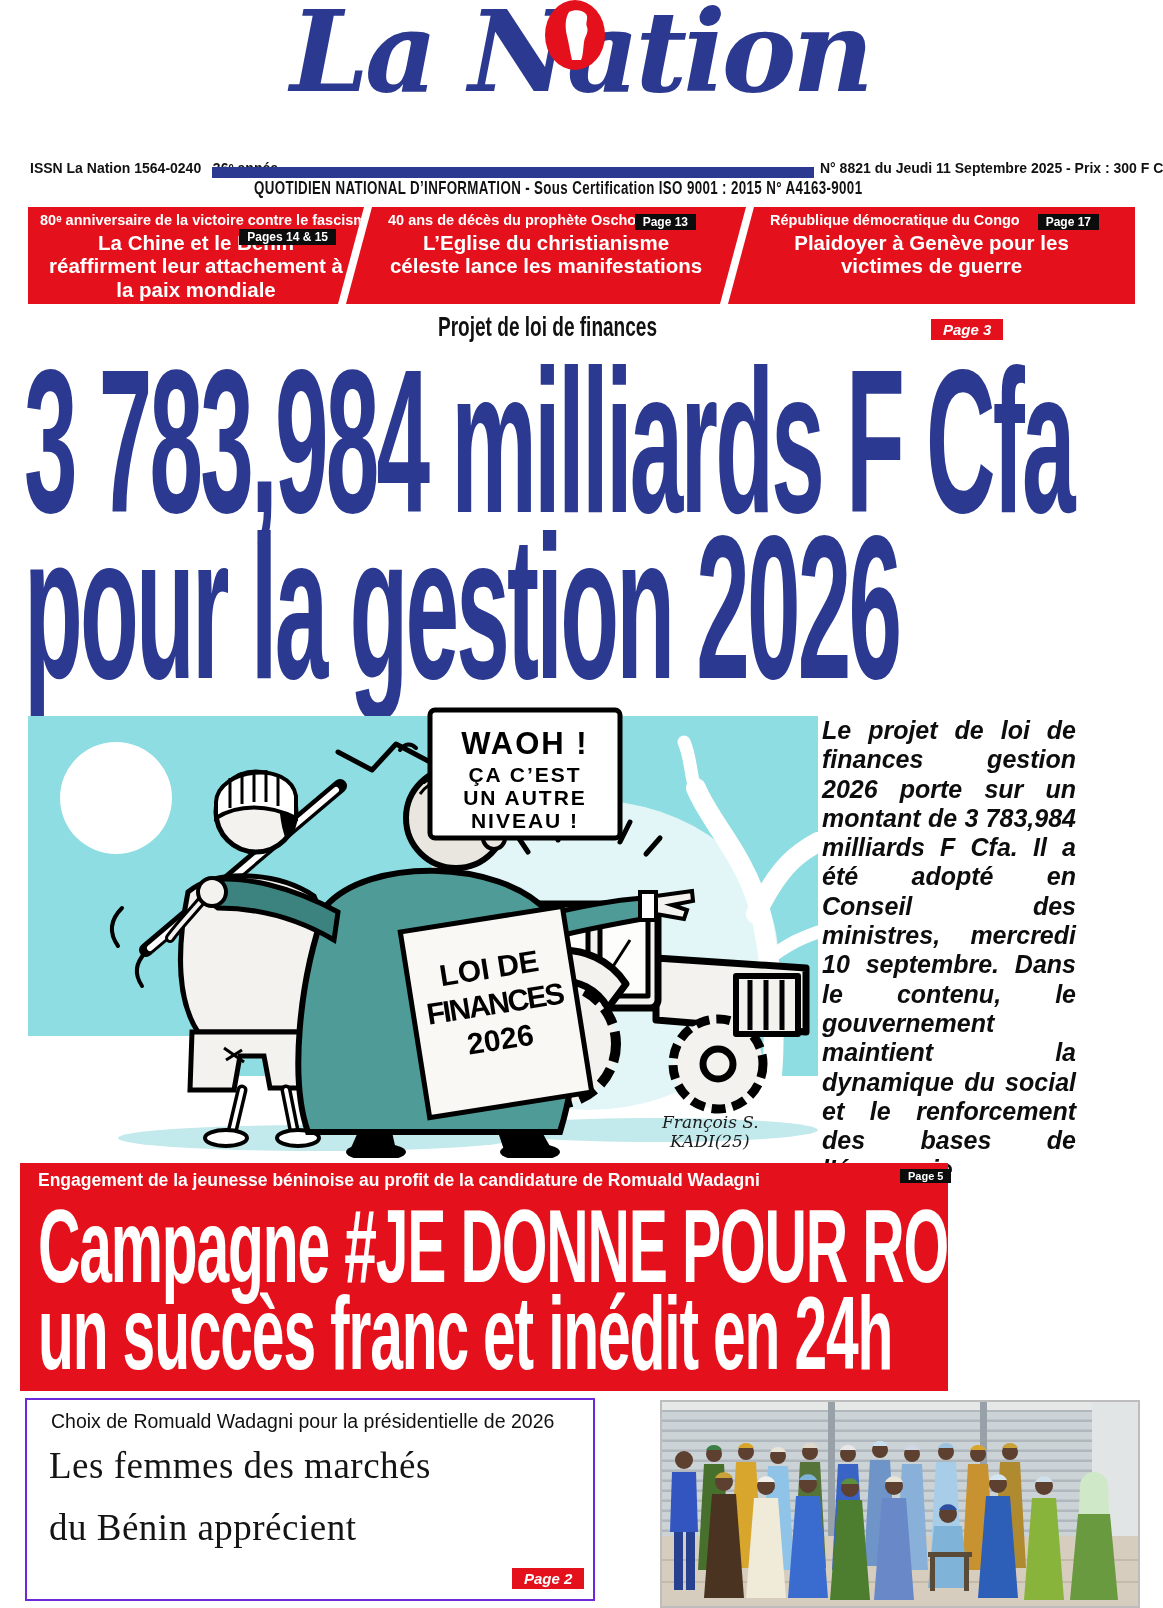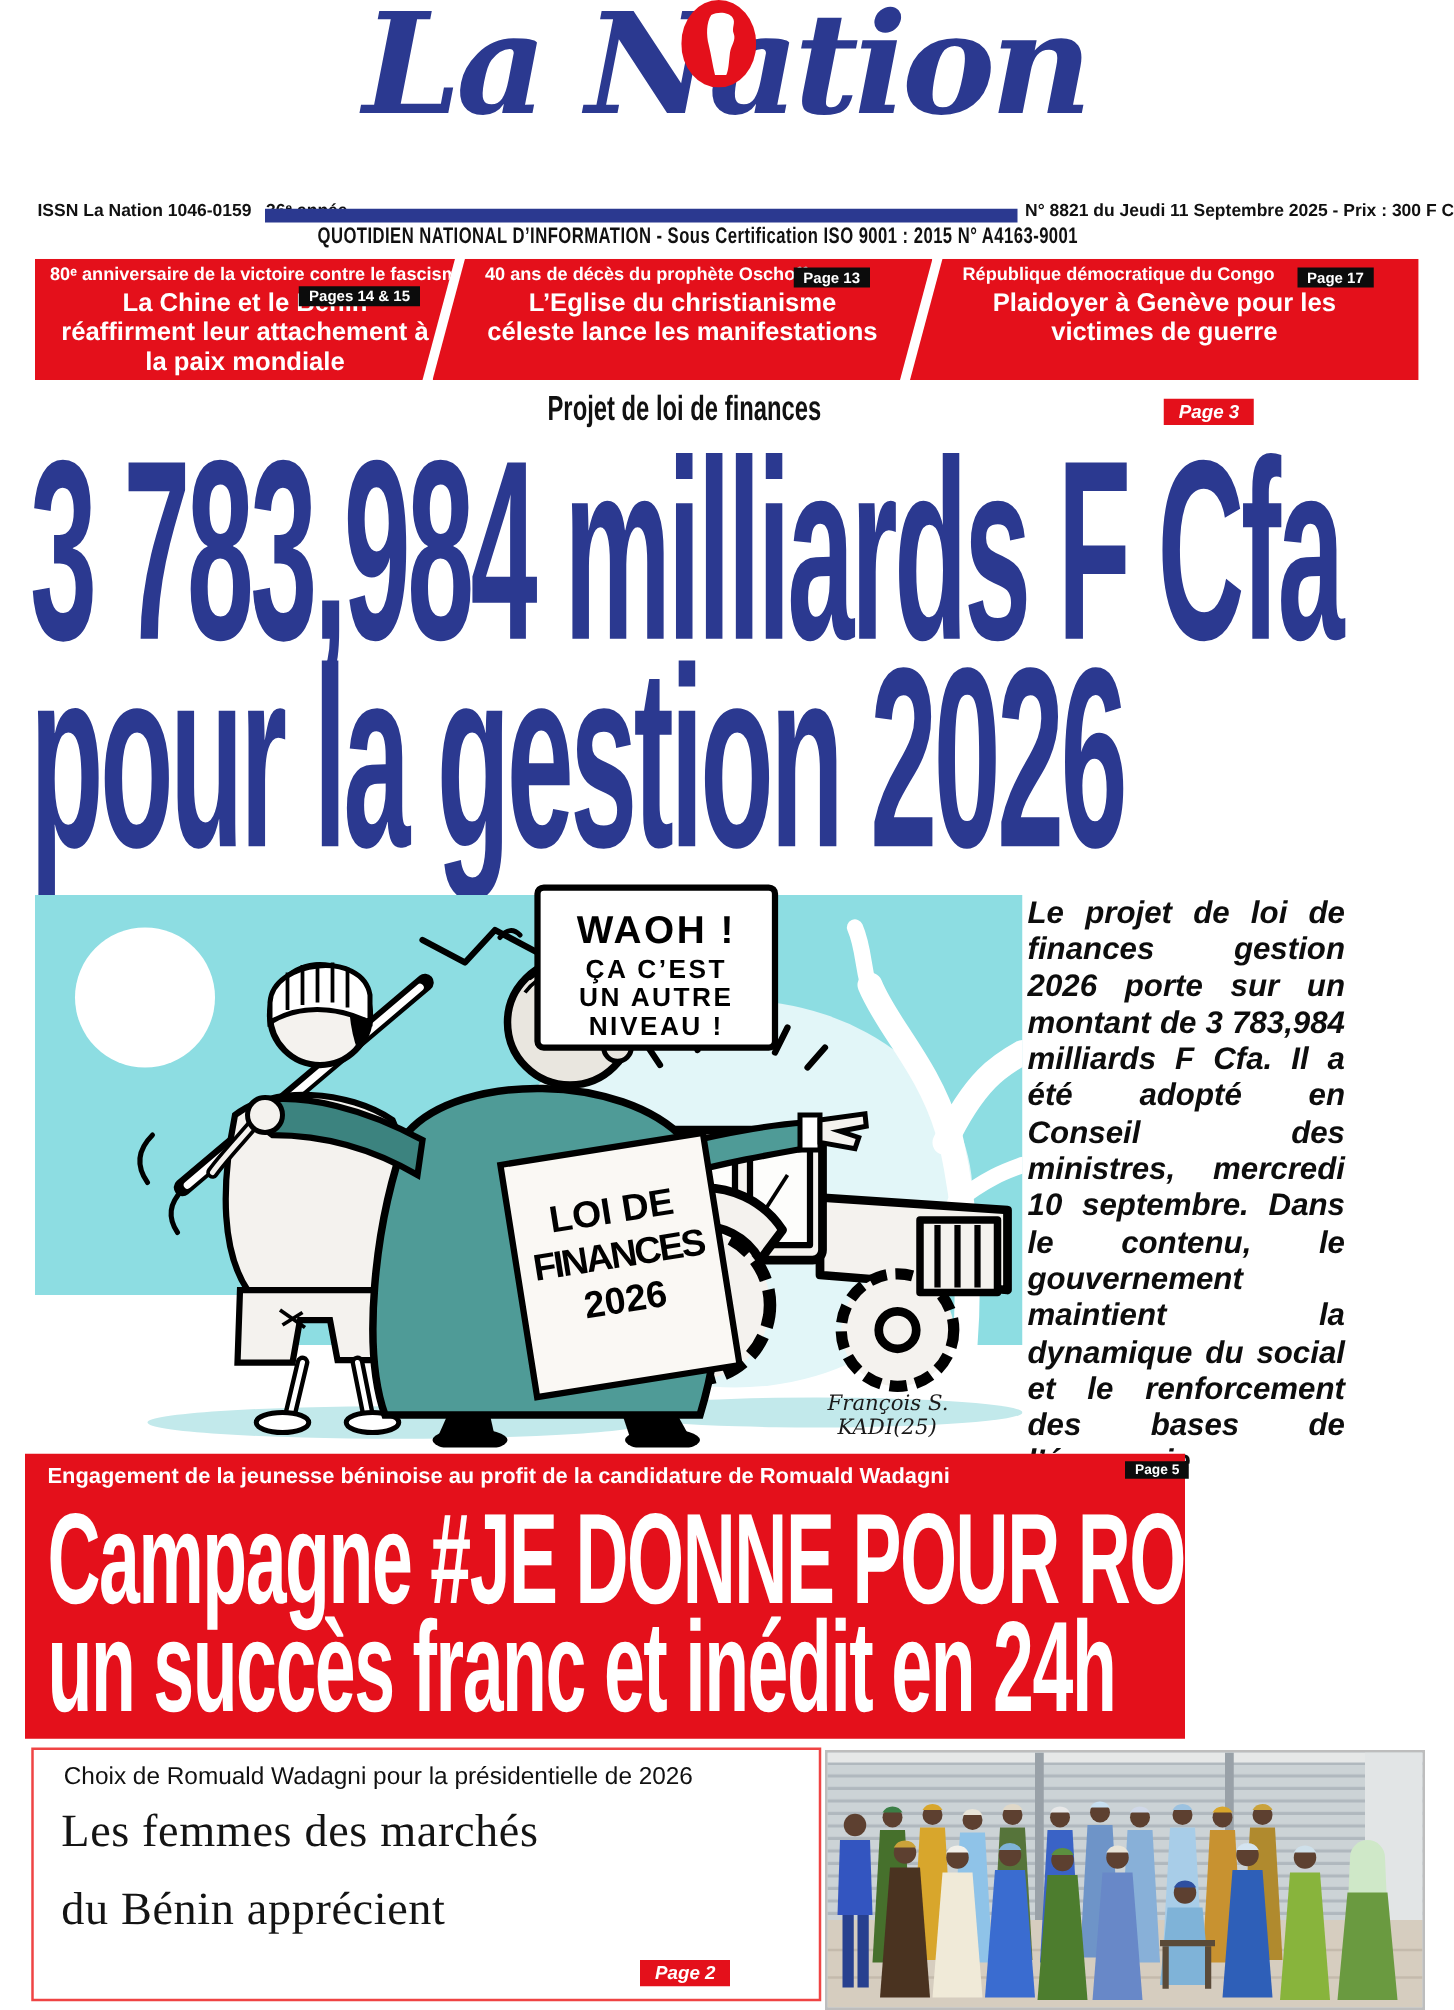--- a/index.html
+++ b/index.html
@@ -54,22 +54,22 @@
   .cartoon{position:absolute;left:28px;top:700px;width:790px;height:458px;}
 
   
   .banner{position:absolute;left:20px;top:1163px;width:928px;height:228px;background:var(--red);}
   .banner .kick{position:absolute;left:18px;top:7px;color:#fff;font-weight:bold;font-size:17.5px;white-space:nowrap;}
   .banner .tag-black{left:880px;top:6px;font-size:11px;}
   .mega2{position:absolute;left:18px;top:40px;color:#fff;font-weight:bold;font-size:103px;
          line-height:87px;letter-spacing:-2px;transform:scaleX(.57);transform-origin:top left;white-space:nowrap;}
 
   
-  .bottom-box{position:absolute;left:25px;top:1398px;width:632px;height:203px;background:#fff;
-              border:2px solid #ef4444;box-sizing:border-box;}
+  .bottom-box{position:absolute;left:25px;top:1398px;width:570px;height:203px;background:#fff;
+              border:2px solid #6d28d9;box-sizing:border-box;}
   .bottom-box .kick{margin:10px 0 0 24px;font-size:19.5px;color:#111;}
   .serif-head{margin:2px 0 0 22px;font-family:"Liberation Serif",serif;font-size:37px;
               line-height:62px;color:#141414;font-weight:normal;letter-spacing:.5px;}
   .bottom-page{position:absolute;left:485px;top:168px;}
   .photo{position:absolute;left:660px;top:1400px;width:480px;height:208px;
          border:2px solid #bdbdbd;box-sizing:border-box;background:#cfd6d9;}
   .photo svg{display:block;width:100%;height:100%;}
 </style>
 </head>
 <body>
@@ -77,21 +77,21 @@
 <div class="page">
 
   <div class="logo">La Nation</div>
   <div class="benin-oval">
     <svg viewBox="0 0 60 70" width="60" height="70">
       <ellipse cx="30" cy="35" rx="30" ry="35" fill="#e4101b"></ellipse>
       <path d="M24,12 C30,9 38,10 41,14 C44,18 40,22 42,27 C44,32 40,36 39,42 C38,50 38,56 36,60 L27,60 C25,52 24,44 22,36 C20,28 20,18 24,12 Z" fill="#fff"></path>
     </svg>
   </div>
   <div class="issn">
-    <span>ISSN La Nation 1046-0159</span>&nbsp;&nbsp;&nbsp;<span>36ᵉ année</span>
+    <span>ISSN La Nation 1564-0240</span>&nbsp;&nbsp;&nbsp;<span>36ᵉ année</span>
   </div>
   <div class="navy-bar"></div>
   <div class="issue-info">N° 8821 du Jeudi 11 Septembre 2025 - Prix : 300 F Cfa</div>
   <div class="tagline">QUOTIDIEN  NATIONAL  D’INFORMATION - Sous Certification ISO 9001 : 2015 N° A4163-9001</div>
 
   <div class="stories">
     <div class="story s1">
       <div class="kick">80ᵉ anniversaire de la victoire contre le fascisme</div>
       <span class="tag-black">Pages 14 &amp; 15</span>
       <div class="head" style="padding:0 20px;">La Chine et le Bénin réaffirment leur attachement à la paix mondiale</div>

